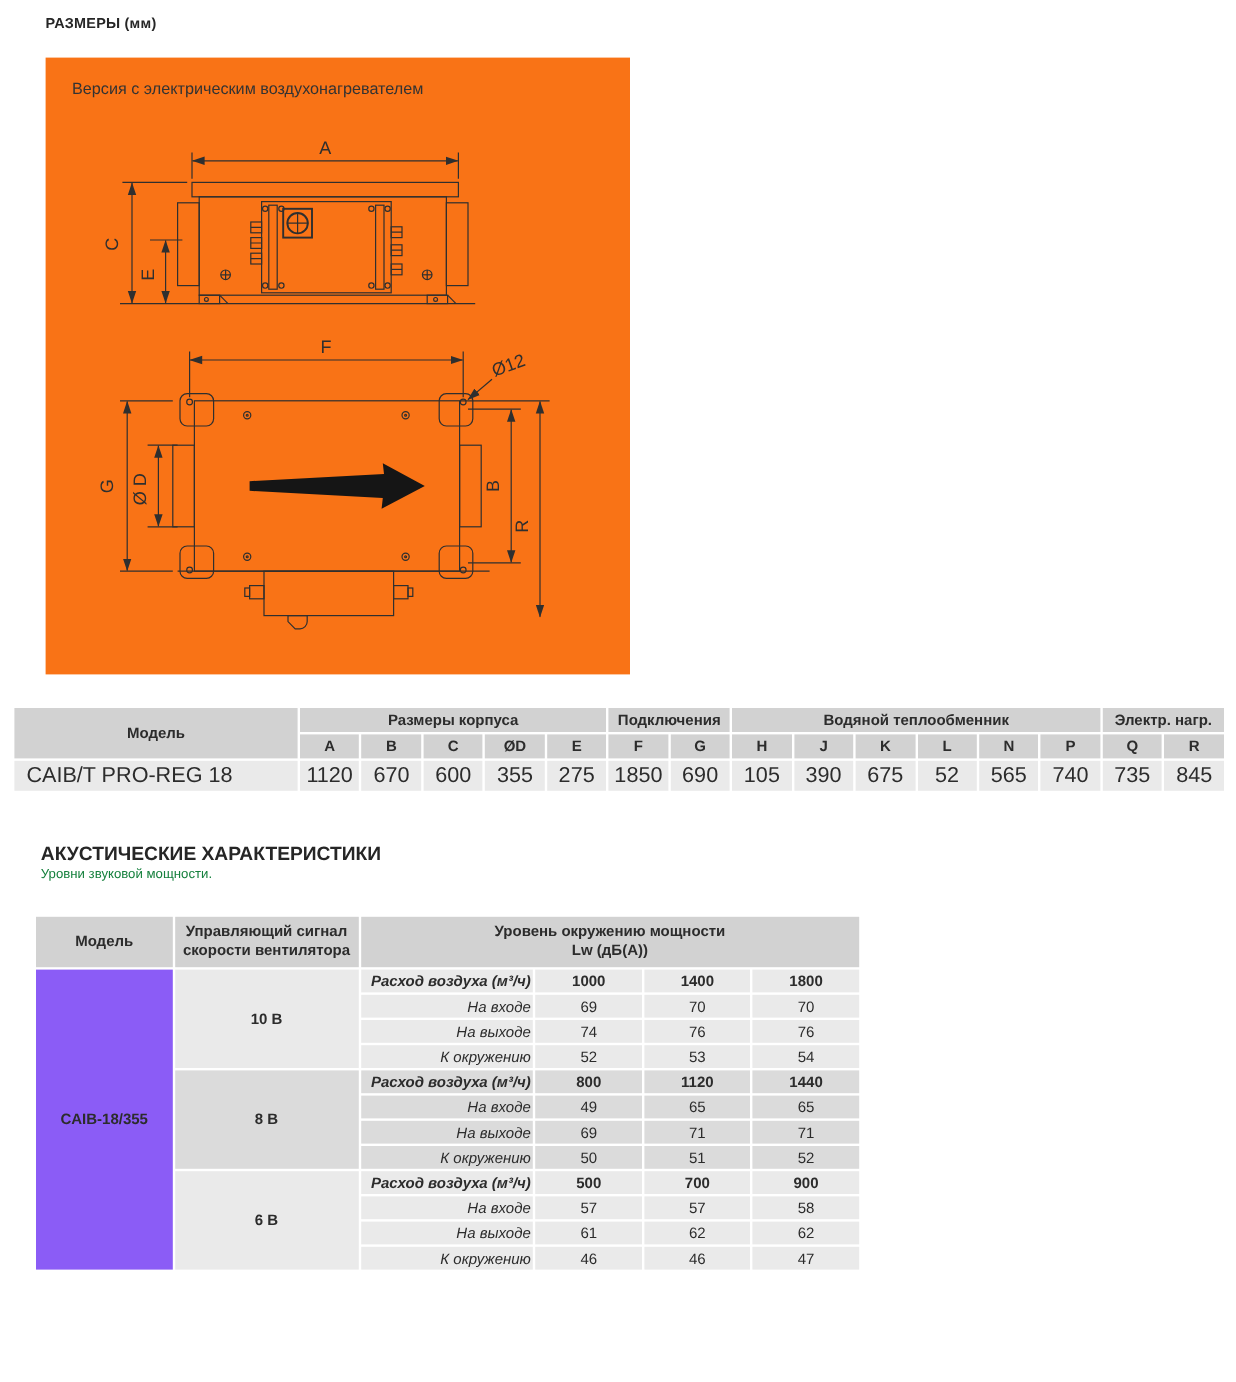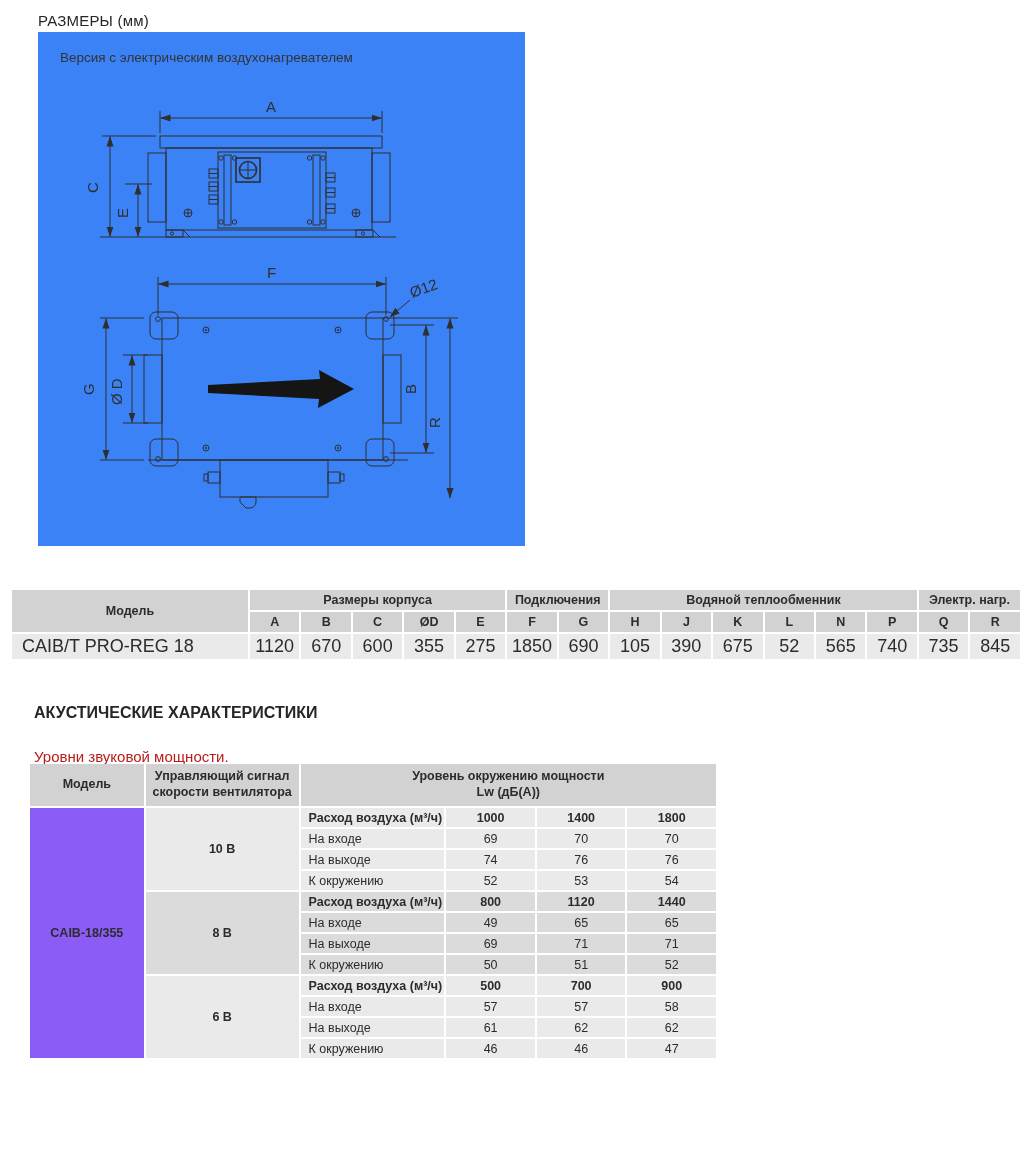--- a/index.html
+++ b/index.html
@@ -4,57 +4,57 @@
 <style>
   * { margin:0; padding:0; box-sizing:border-box; }
   html,body { background:#fff; }
   body {
     width:1030px; height:1152px; position:relative;
     font-family:"Liberation Sans", sans-serif; color:#2c2c2c;
     -webkit-font-smoothing:antialiased;
   }
   .page-title {
     position:absolute; left:38px; top:12px;
-    font-size:15px; font-weight:normal; color:#262626; letter-spacing:.2px;
+    font-size:12px; font-weight:bold; color:#262626; letter-spacing:.2px;
   }
   
   .drawing-panel {
-    position:absolute; left:38px; top:32px; width:487px; height:514px;
-    background:#3b82f6;
+    position:absolute; left:38px; top:48px; width:487px; height:514px;
+    background:#f97316;
   }
   .drawing-caption {
     position:absolute; left:22px; top:18px; font-size:13.5px; color:#333;
   }
   .drawing-panel svg { position:absolute; left:0; top:0; }
   .dim-label { font-size:15px; fill:#2f2f2f; }
   
   .dims-table-wrap { position:absolute; left:10px; top:588px; width:1012px; }
   table { border-collapse:separate; border-spacing:2px; width:100%; table-layout:fixed; }
   .dims-table th {
     background:#d2d2d2; font-weight:bold; font-size:12.5px;
     height:20px; text-align:center; vertical-align:middle; padding:1px 2px;
   }
   .dims-table td {
     background:#eaeaea; font-size:18px; height:25px;
     text-align:center; vertical-align:middle;
   }
   .dims-table td.model { text-align:left; padding-left:10px; }
   
   .acoustics-title { position:absolute; left:34px; top:704px; font-size:16px; font-weight:bold; color:#262626; }
-  .acoustics-subtitle { position:absolute; left:34px; top:748px; font-size:15px; color:#b91c1c; }
+  .acoustics-subtitle { position:absolute; left:34px; top:723px; font-size:11px; color:#15803d; }
   .ac-table-wrap { position:absolute; left:28px; top:762px; width:690px; }
   .ac-table th {
     background:#d2d2d2; font-weight:bold; font-size:12.5px;
     height:42px; text-align:center; vertical-align:middle; padding:2px 4px; line-height:1.25;
   }
   .ac-table td {
     background:#eaeaea; font-size:12.5px; height:19px;
     text-align:center; vertical-align:middle; padding:1px 2px;
   }
-  .ac-table td.lbl { text-align:left; padding-left:8px; }
+  .ac-table td.lbl { text-align:right; padding-left:8px;font-style:italic; }
   .ac-table td.sig { font-weight:bold; }
   .ac-table td.model-cell { font-weight:bold; }
   .ac-table tr.flow-row td { font-weight:bold; }
   .ac-table tr.blk-dark td { background:#dbdbdb; }
   .ac-table td.model-cell { background:#8b5cf6; }
 </style>
 </head>
 <body>
 
 <div class="page-title">РАЗМЕРЫ (мм)</div>

